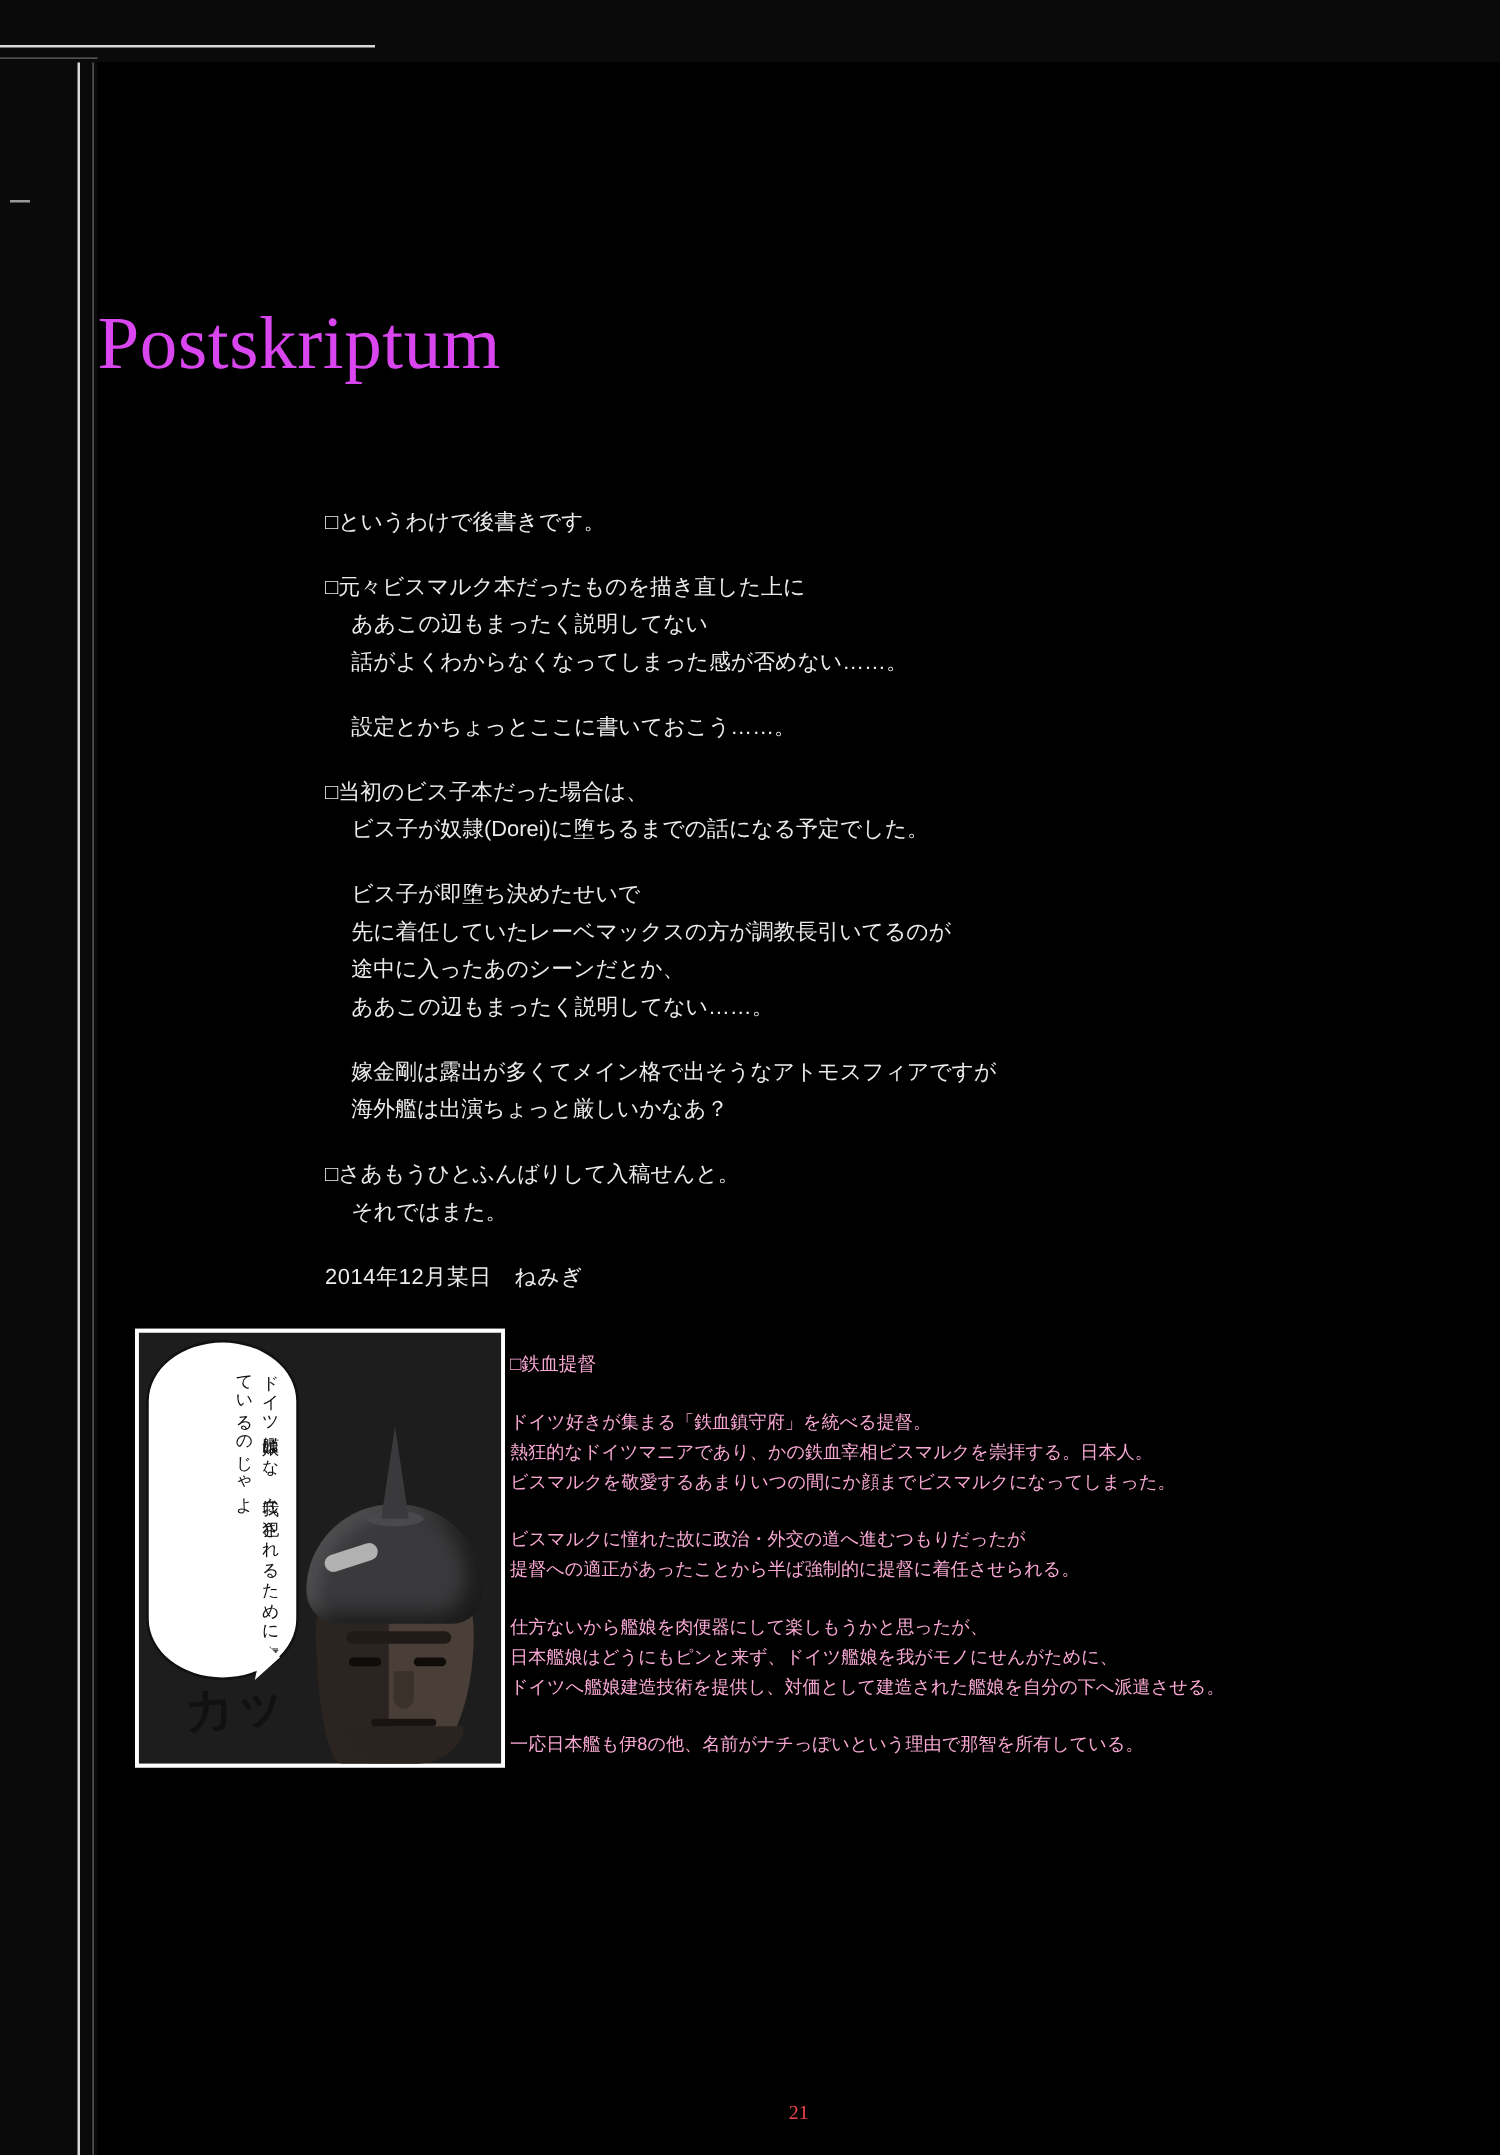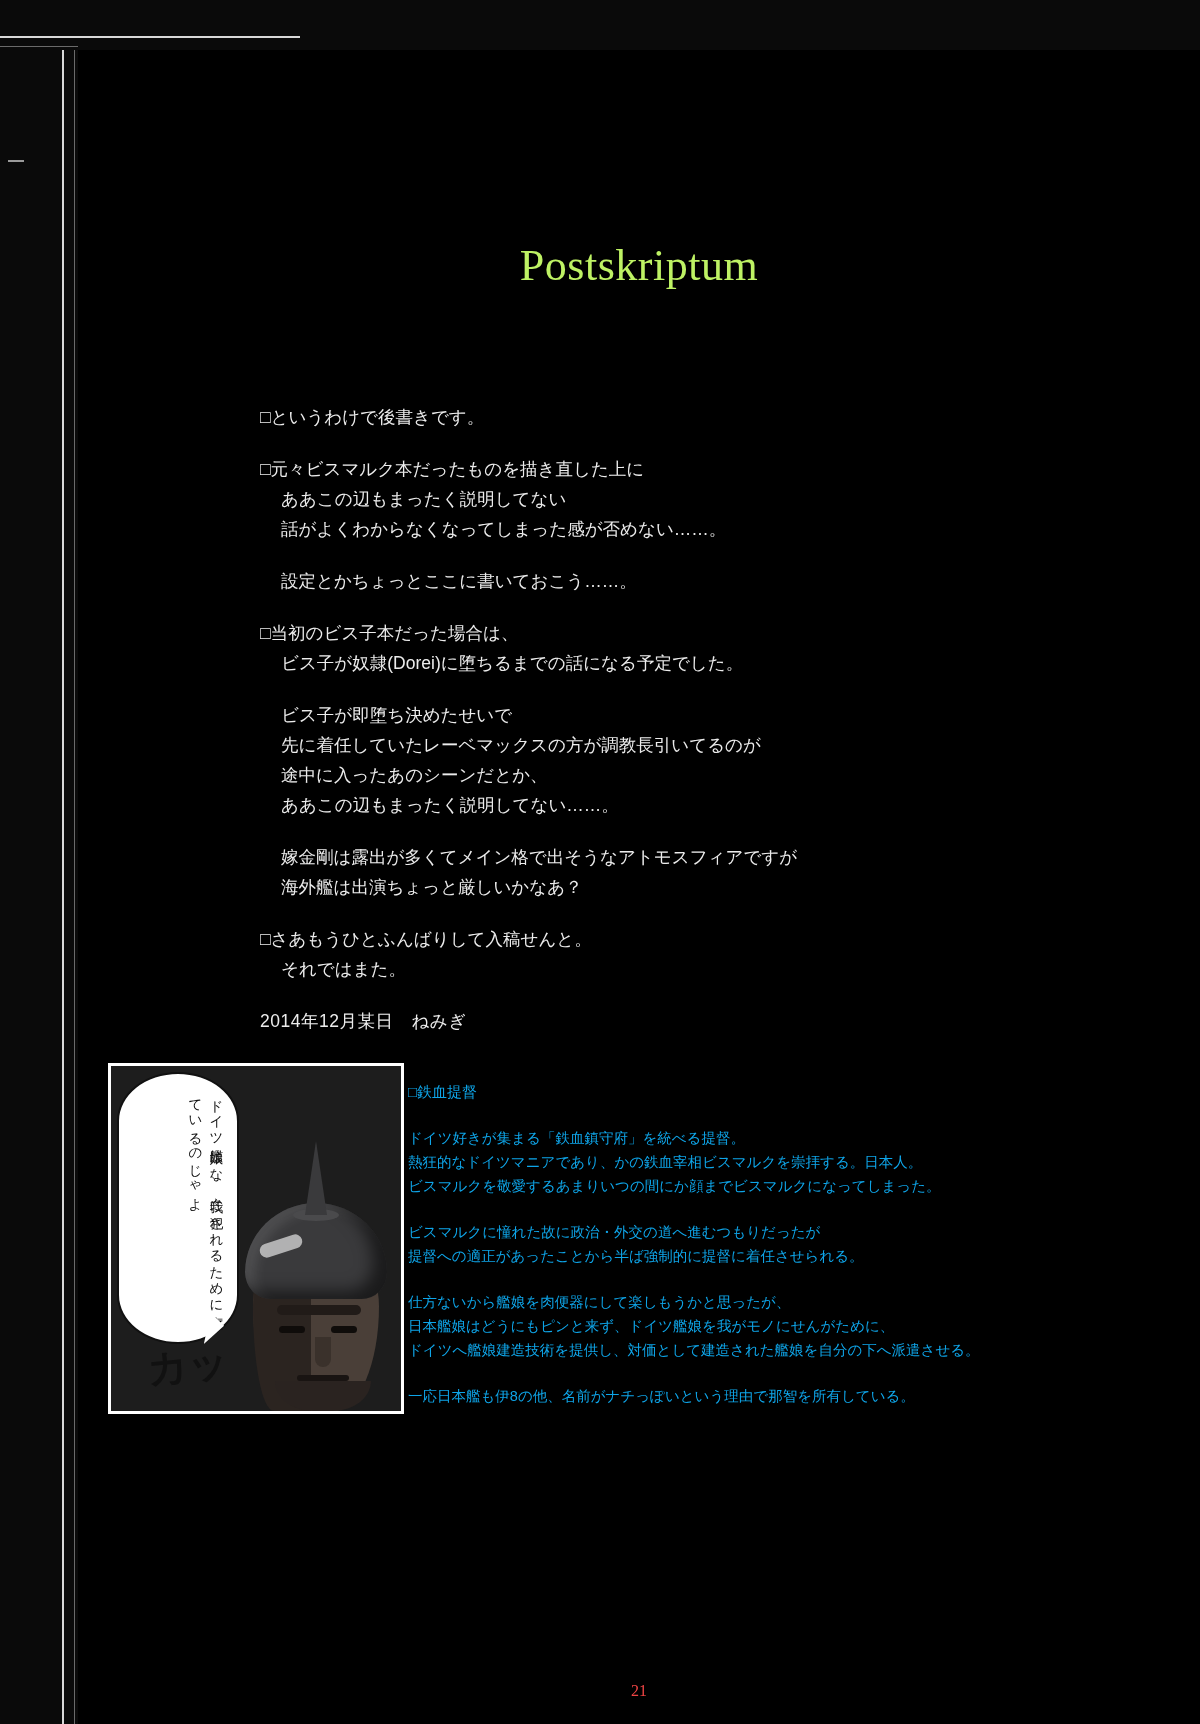--- a/index.html
+++ b/index.html
@@ -65,25 +65,25 @@
     left: 78px; top: 50px;
     width: 1122px; height: 1674px;
     background: #000000;
   }
 
   
   .title {
     position: absolute;
     left: 0; top: 190px;
     width: 1122px;
-    text-align: center;
+    text-align: left;
     font-family: "Liberation Serif", serif;
-    font-size: 44px;
+    font-size: 60px;
     letter-spacing: 0.5px;
-    color: #bef264;
+    color: #d946ef;
     font-weight: 400;
   }
 
   
   .afterword {
     position: absolute;
     left: 182px;
     top: 352px;
     width: 740px;
     font-size: 17.5px;
@@ -253,21 +253,21 @@
   }
 
   
   .profile {
     position: absolute;
     left: 330px;
     top: 1030px;
     width: 720px;
     font-size: 14.5px;
     line-height: 24px;
-    color: #0ea5e9;
+    color: #f9a8d4;
   }
   .profile h4 {
     margin: 0 0 22px 0;
     font-size: 15px;
     font-weight: 400;
   }
   .profile .pblock {
     margin-bottom: 22px;
   }
   .profile .ln {

